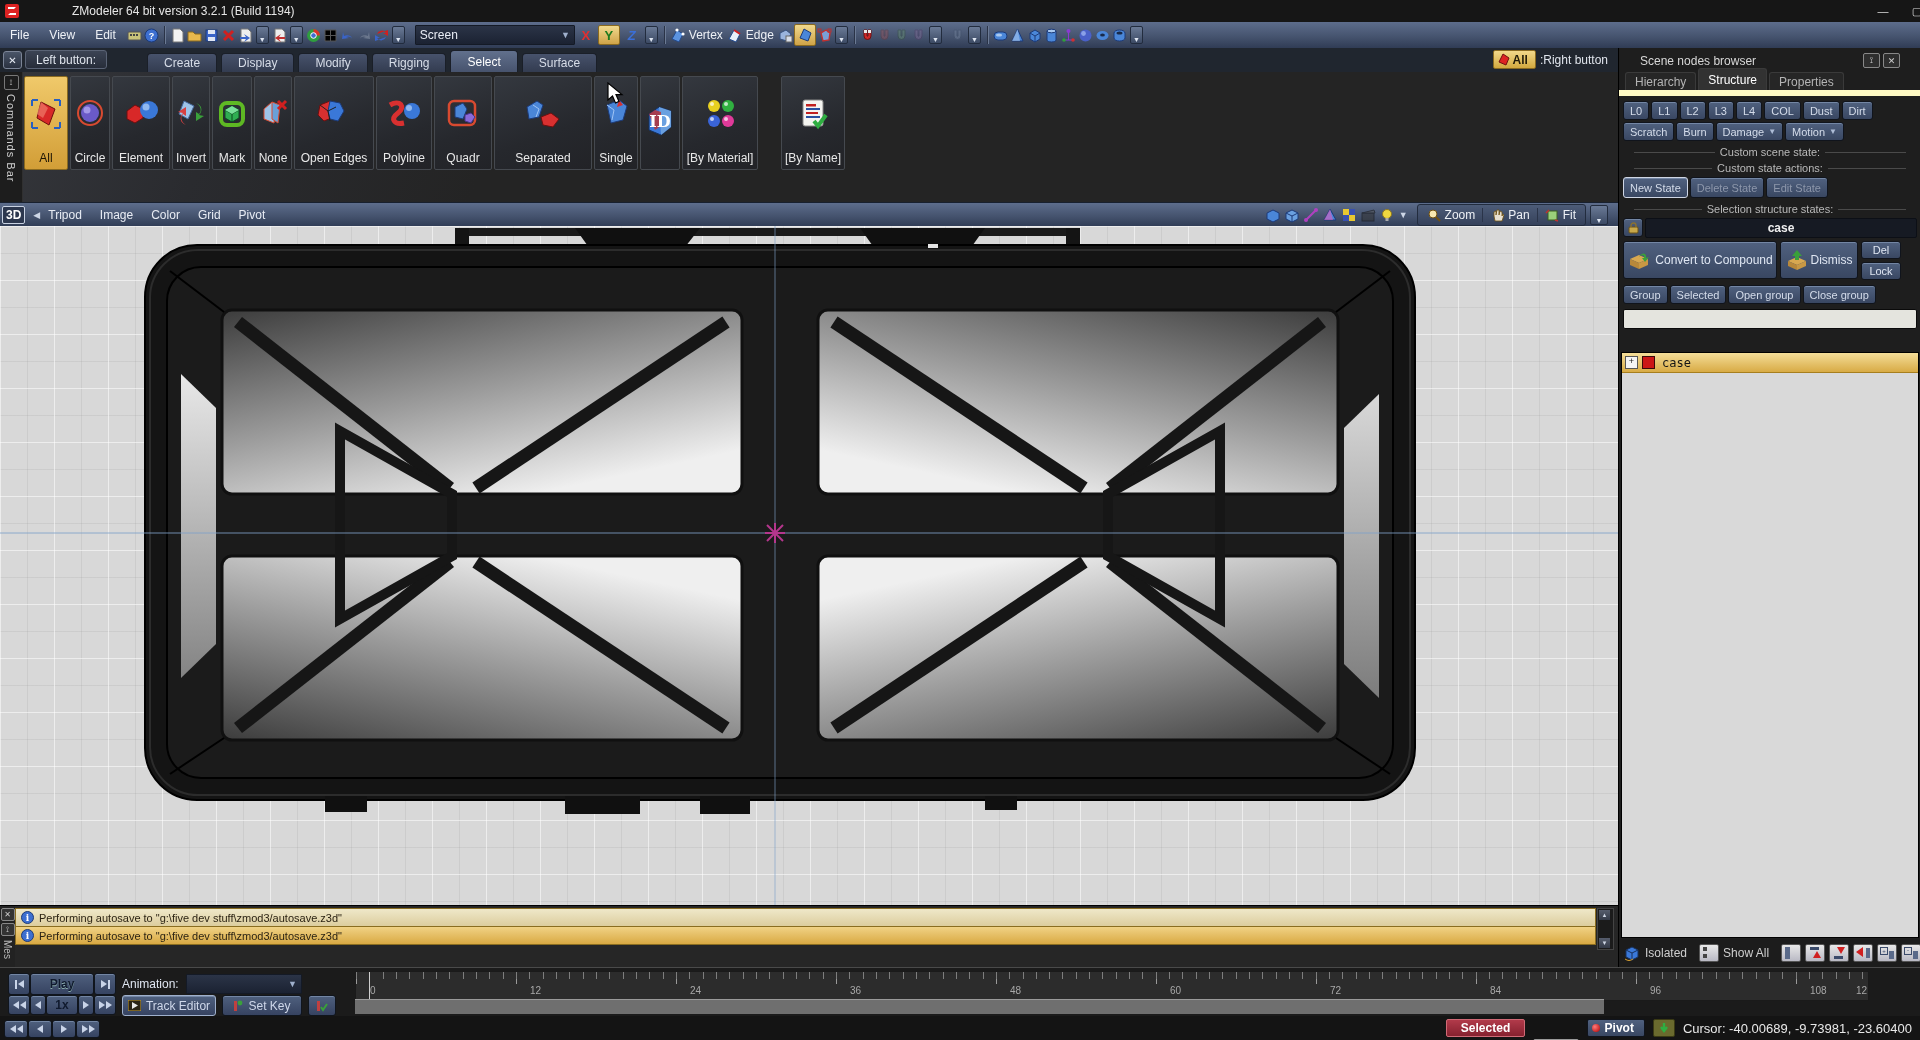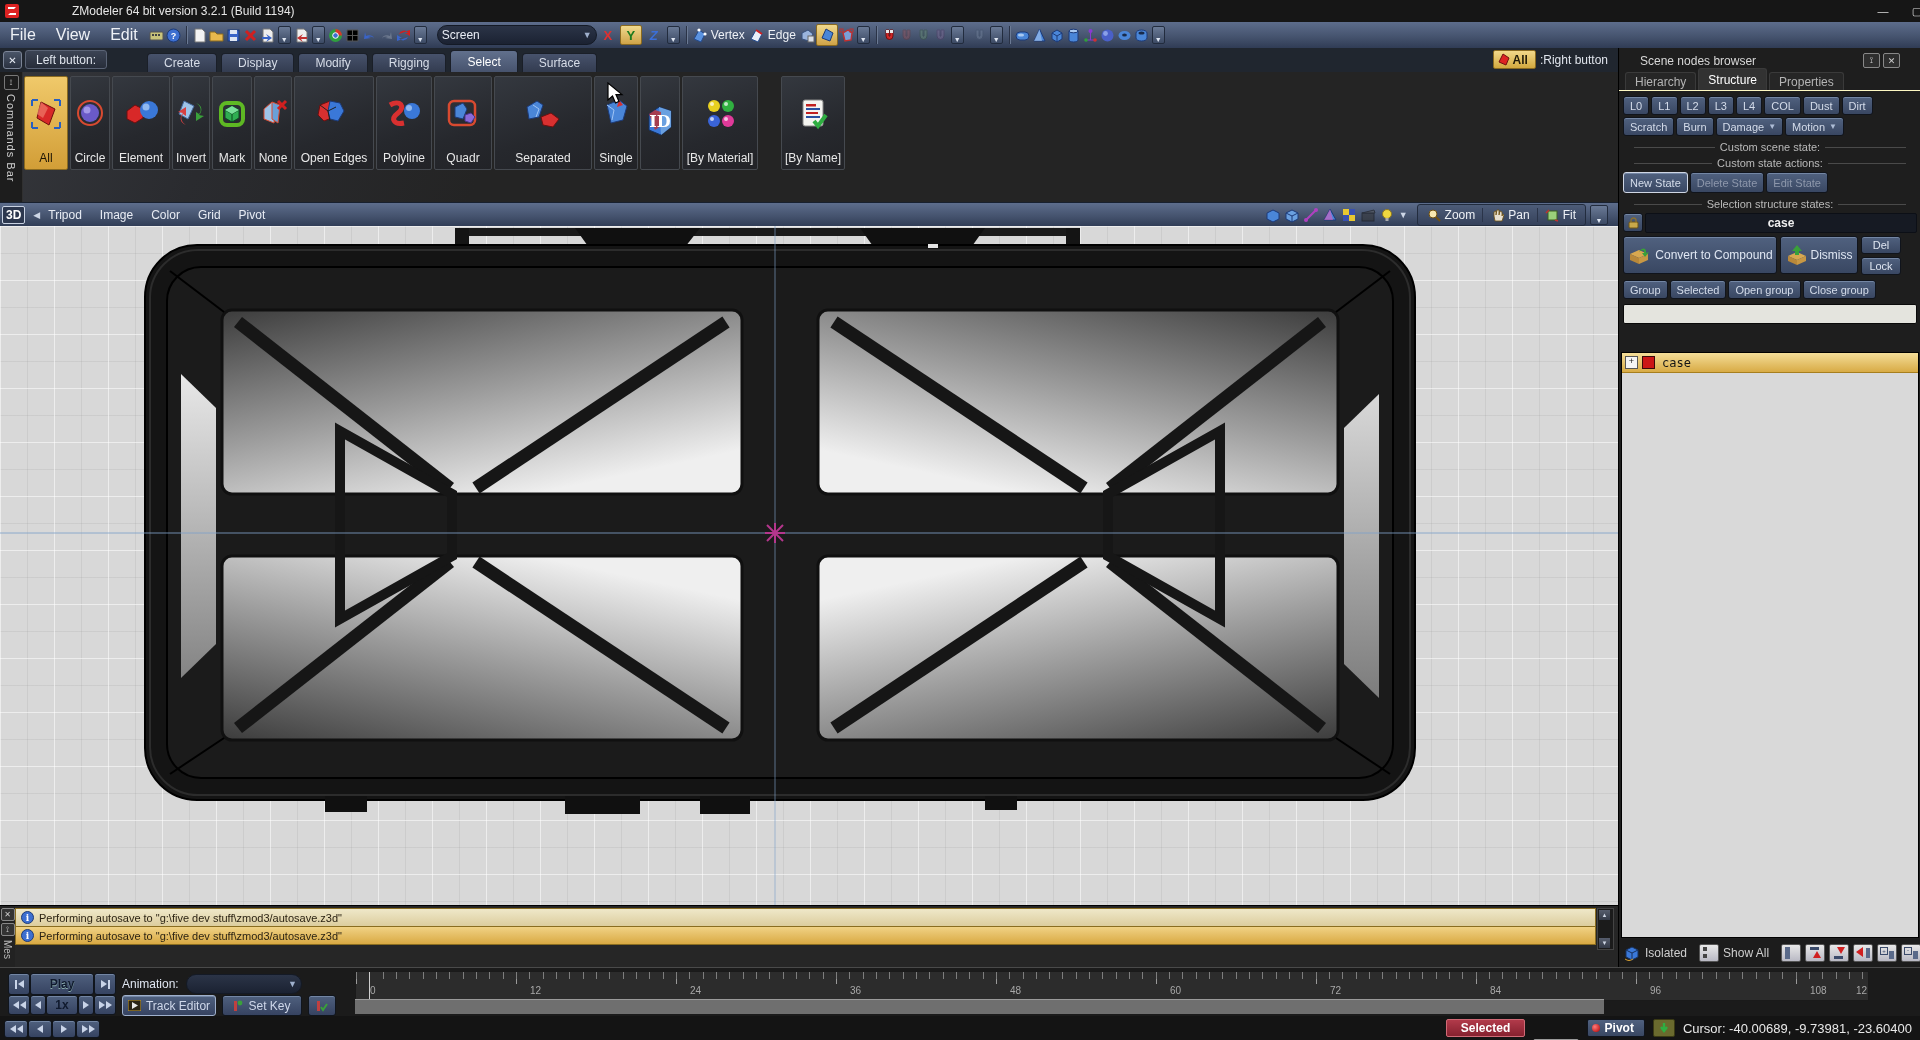--- a/index.html
+++ b/index.html
@@ -11,24 +11,24 @@
   
   .titlebar{left:0;top:0;width:1920px;height:22px;background:#161616;display:flex;align-items:center;padding-left:48px;}
   .title-text{color:#e6e6e6;font-size:12px;margin-left:6px;}
   .win-btns{position:absolute;right:0;top:0;height:22px;display:flex;}
   .win-btn{width:34px;height:22px;display:flex;align-items:center;justify-content:center;color:#ddd;font-size:11px;}
 
   
   .menubar{left:0;top:22px;width:1920px;height:26px;
     background:linear-gradient(#5d6d8c,#46546f 55%,#303c55);border-bottom:1px solid #1d2330;
     display:flex;align-items:center;}
-  .menu-item{color:#eef1f6;padding:0 10px;font-size:16px;}
+  .menu-item{color:#eef1f6;padding:0 10px;font-size:12px;}
   .tb-sep{width:1px;height:18px;background:#2a3347;box-shadow:1px 0 0 #6b7a94;margin:0 4px;}
   .tb-ico{width:15px;height:15px;margin:0 1px;display:inline-block;}
-  .combo{height:18px;background:linear-gradient(#2b3447,#1b2232);border:1px solid #141a26;border-radius:10px;
+  .combo{height:18px;background:linear-gradient(#2b3447,#1b2232);border:1px solid #141a26;border-radius:1px;
     color:#e8ecf4;display:flex;align-items:center;padding:0 4px;font-size:12px;}
   .combo .chev{margin-left:auto;color:#9fb0cc;font-size:9px;padding-left:6px;}
   .axis-btn{width:20px;height:18px;display:flex;align-items:center;justify-content:center;
     font-weight:bold;font-size:13px;border-radius:2px;margin:0 1px;}
   .axis-on{background:linear-gradient(#f0d98e,#cfa348);border:1px solid #8a6a20;}
   .ddk{width:11px;height:16px;background:linear-gradient(#6a7a96,#3c4a64);border:1px solid #222c3e;border-radius:2px;
     color:#dfe6f2;font-size:7px;display:flex;align-items:flex-end;justify-content:center;margin:0 2px;}
   .tb-label{color:#eef1f6;margin:0 3px;}
 
   
@@ -80,21 +80,21 @@
       linear-gradient(rgba(150,150,150,.18) 1px,transparent 1px),
       linear-gradient(90deg,rgba(150,150,150,.18) 1px,transparent 1px);
     background-size:54px 54px,54px 54px,54px 54px,54px 54px;
     background-position:0 0,0 0,27px 27px,27px 27px;}
 
   
   .panel{left:1618px;top:48px;width:302px;height:919px;background:#1e1e1e;border-left:1px solid #000;}
   .p-header{display:flex;align-items:flex-end;height:20px;padding:0 21px;color:#d8d8d8;}
   .p-hico{width:15px;height:13px;border:1px solid #888;border-radius:2px;margin-left:3px;color:#ccc;font-size:9px;
     display:flex;align-items:center;justify-content:center;background:#2e2e2e;}
-  .p-tabs{display:flex;align-items:flex-end;height:22px;border-bottom:1px solid #fef9c3;padding-left:6px;}
+  .p-tabs{display:flex;align-items:flex-end;height:22px;border-bottom:6px solid #fef9c3;padding-left:6px;}
   .p-tab{height:17px;padding:0 9px;margin-right:2px;border:1px solid #3a3a3a;border-bottom:none;border-radius:3px 3px 0 0;
     background:#262626;color:#b4b4b4;display:flex;align-items:center;font-size:12px;}
   .p-tab.active{height:21px;background:#323232;color:#fff;}
   .sbtn{height:17px;border:1px solid #10141c;border-radius:3px;box-shadow:inset 0 1px 0 #7386a4;
     background:linear-gradient(#50617f,#394762);color:#d4dcea;display:inline-flex;align-items:center;justify-content:center;
     font-size:11px;padding:0 6px;margin:1px 2px 1px 0;}
   .sbtn.dim{color:#8d97ab;}
   .sbtn .chev2{font-size:8px;margin-left:4px;color:#aebdd6;}
   .sep-label{display:flex;align-items:center;color:#b9b9b9;font-size:11px;margin:4px 6px 2px 6px;}
   .sep-label:before,.sep-label:after{content:"";flex:1;height:1px;background:#4a4a4a;margin:0 5px;}

